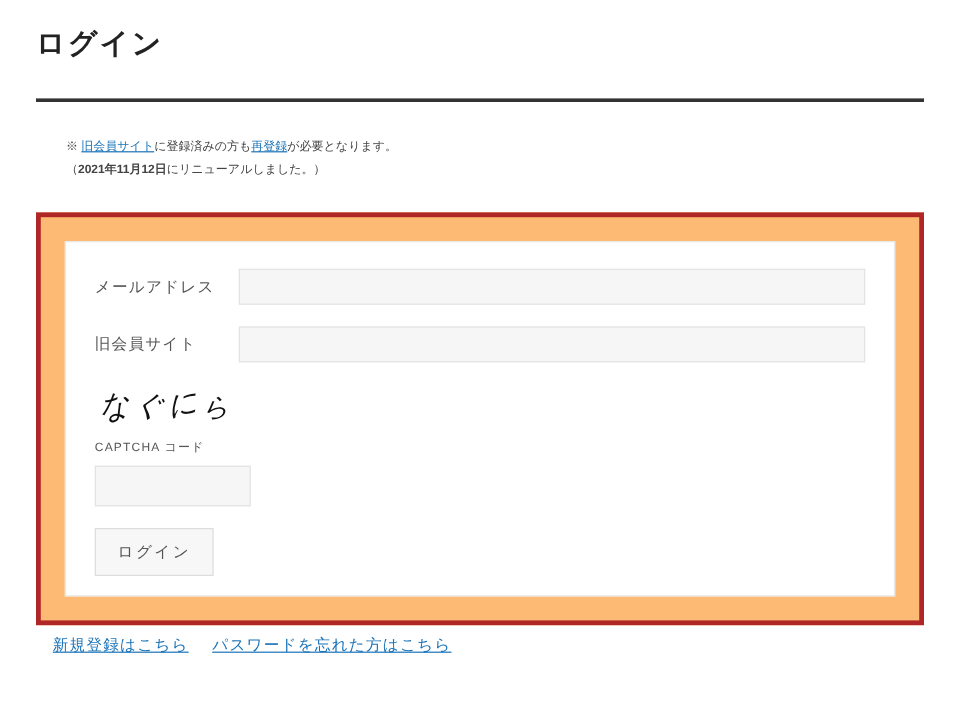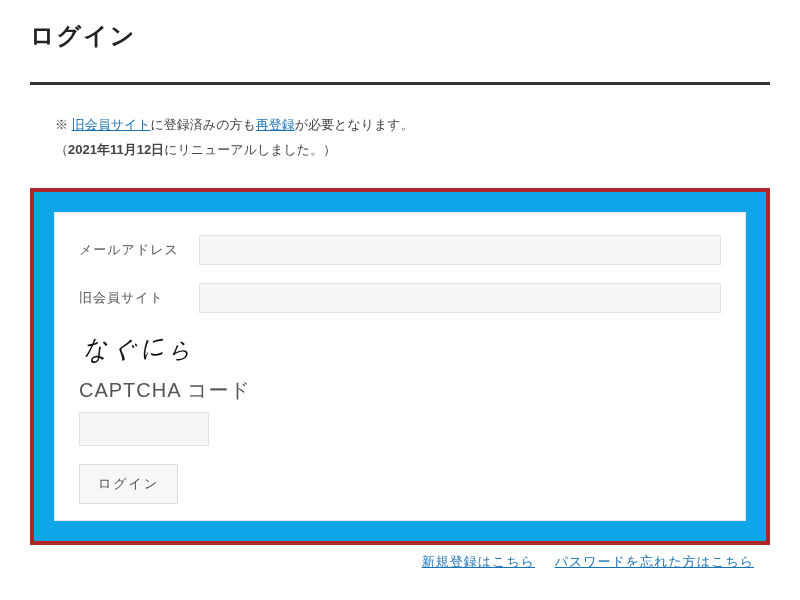--- a/index.html
+++ b/index.html
@@ -18,34 +18,34 @@
       color: #222;
       margin-bottom: 30px;
       letter-spacing: 2px;
     }
     .content-wrap {
       border-top: 3px solid #333;
       padding-top: 18px;
     }
     .notice {
       padding: 10px 25px 20px 25px;
-      font-size: 13px;
+      font-size: 10px;
       color: #444;
       line-height: 1.9;
     }
     .notice a {
       color: #1a73b7;
       text-decoration: underline;
     }
     .notice .strong { font-weight: bold; text-align: right; }
     .highlight-box {
       border: 4px solid #b02727;
       padding: 20px;
       margin-top: 6px;
-      background: #0ea5e9;
+      background: #fdba74;
     }
     .form-panel {
       border: 1px solid #e8e8e8;
       padding: 22px 24px 16px 24px;
       background: #fff;
     }
     .form-row {
       display: flex;
       align-items: center;
       margin-bottom: 18px;
@@ -77,21 +77,21 @@
       color: #111;
       transform: skewX(-4deg);
       padding-left: 4px;
     }
     .captcha-img span { display:inline-block; }
     .captcha-img .c1 { transform: rotate(-8deg) scaleY(1.1); font-weight:500; }
     .captcha-img .c2 { transform: rotate(6deg); font-weight:500; }
     .captcha-img .c3 { transform: rotate(-12deg) translateY(-2px); }
     .captcha-img .c4 { transform: rotate(4deg) translateY(2px); font-size:22px; }
     .captcha-label {
-      font-size: 20px;
+      font-size: 10px;
       color: #555;
       margin-bottom: 8px;
       letter-spacing: 1px;
     }
     .captcha-input {
       width: 130px;
       height: 34px;
       border: 1px solid #e3e3e3;
       background: #f6f6f6;
       margin-bottom: 18px;
@@ -103,21 +103,20 @@
       padding: 10px 18px;
       font-size: 13px;
       color: #555;
       cursor: pointer;
       letter-spacing: 2px;
     }
     .bottom-links {
       margin-top: 8px;
       padding-left: 14px;
       font-size: 13px;
-      text-align: right;
     }
     .bottom-links a {
       color: #1a73b7;
       text-decoration: underline;
       margin-right: 16px;
       letter-spacing: 1px;
     }
   </style>
 </head>
 <body>

